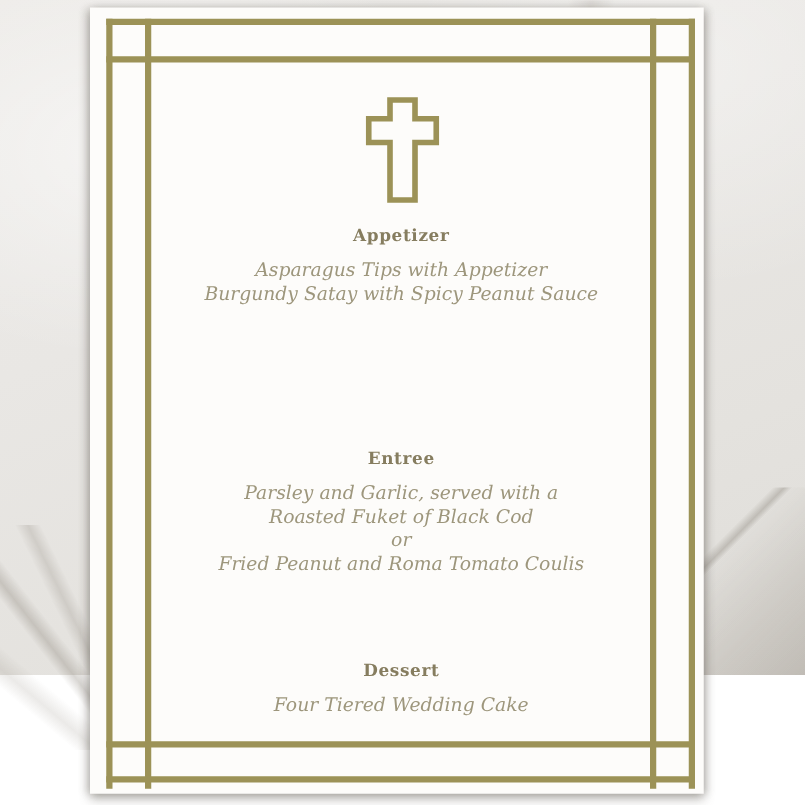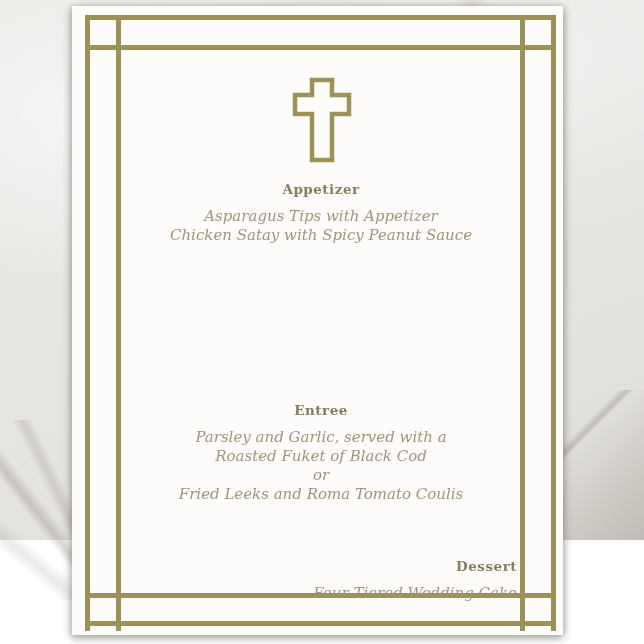--- a/index.html
+++ b/index.html
@@ -50,22 +50,22 @@
   .v-left-outer{left:13px;}
   .v-left-inner{left:44px;}
   .v-right-inner{left:448px;}
   .v-right-outer{left:479px;}
   .cross-svg{position:absolute;left:0;top:0;}
   .menu-section{
     position:absolute;left:53px;width:392px;text-align:center;
   }
   .sec-appetizer{top:174px;}
   .sec-salad{top:255px;}
-  .sec-entree{top:352px;margin-top:43px;}
-  .sec-dessert{top:551px;text-align:right;}
+  .sec-entree{top:352px;}
+  .sec-dessert{top:522px;}
   .menu-heading{
     margin:0 0 8px 0;
     font:bold 13.5px/19px "DejaVu Serif", serif;
     letter-spacing:.5px;
     color:var(--heading-text, #867d5f);
   }
   .menu-line{
     font:italic 15px/19px "DejaVu Serif", serif;
     color:var(--body-text, #a09879);
   }
@@ -89,30 +89,30 @@
     <div class="gold v-line v-right-inner"></div>
     <div class="gold v-line v-right-outer"></div>
 
     <svg class="cross-svg" width="491" height="629" viewBox="0 0 491 629" aria-hidden="true">
       <path d="M240 74 H260 V89 H277 V108 H260 V154 H240 V108 H223 V89 H240 Z" fill="none" stroke="#9c9257" stroke-width="4.5"></path>
     </svg>
 
     <div class="menu-section sec-appetizer">
       <h3 class="menu-heading">Appetizer</h3>
       <div class="menu-line">Asparagus Tips with Appetizer</div>
-      <div class="menu-line">Chicken Satay with Spicy Peanut Sauce</div>
+      <div class="menu-line">Burgundy Satay with Spicy Peanut Sauce</div>
     </div>
 
 
     <div class="menu-section sec-entree">
       <h3 class="menu-heading">Entree</h3>
       <div class="menu-line">Parsley and Garlic, served with a</div>
       <div class="menu-line">Roasted Fuket of Black Cod</div>
       <div class="menu-line">or</div>
-      <div class="menu-line">Fried Leeks and Roma Tomato Coulis</div>
+      <div class="menu-line">Fried Peanut and Roma Tomato Coulis</div>
     </div>
 
     <div class="menu-section sec-dessert">
       <h3 class="menu-heading">Dessert</h3>
       <div class="menu-line">Four Tiered Wedding Cake</div>
     </div>
   </div>
 </div>
 
 </body></html>

